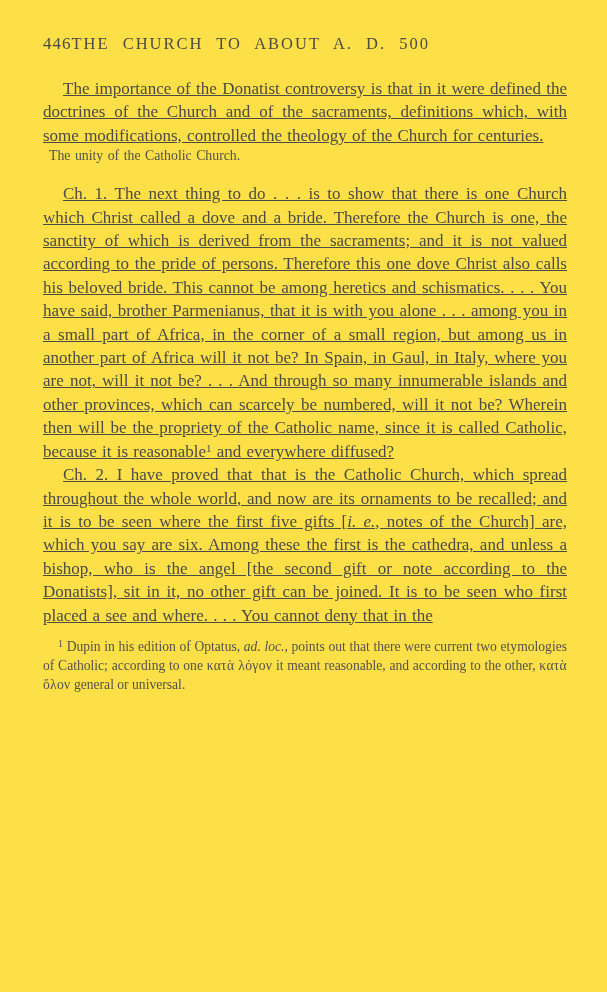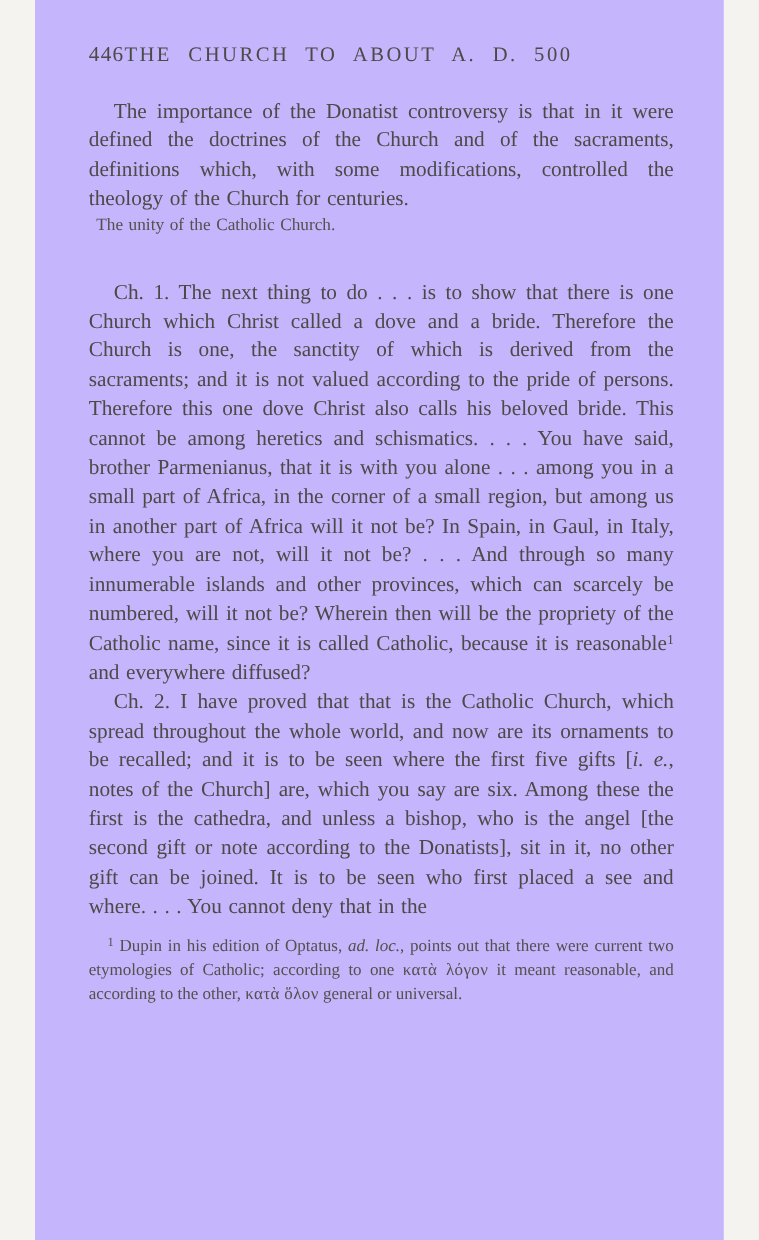--- a/index.html
+++ b/index.html
@@ -2,24 +2,24 @@
 <html><head>
 <meta charset="utf-8">
 <style>
   html, body {
     margin: 0;
     padding: 0;
     background: #f4f3ef;
   }
   .page {
     position: relative;
-    width: 551px;
+    width: 607px;
     height: 992px;
     margin: 0 auto;
-    background: #c4b5fd;
+    background: #fde047;
     box-sizing: border-box;
     padding: 34px 40px 0 43px;
     font-family: "Liberation Serif", "DejaVu Serif", serif;
     color: #4b4a45;
     overflow: hidden;
   }
   .running-header {
     display: flex;
     align-items: baseline;
     margin-bottom: 23px;
@@ -36,30 +36,30 @@
     word-spacing: 7px;
     padding-right: 14px;
   }
   .body-text p {
     margin: 0;
     font-size: 17px;
     line-height: 23.4px;
     text-align: justify;
     word-spacing: 1px;
   }
-  p.indent { text-indent: 20px; }
+  p.indent { text-indent: 20px; text-decoration: underline; }
   p.citation {
     margin-top: 19px;
     margin-bottom: 14px;
     line-height: 26px;
   }
   p.summary-line {
     font-size: 13.8px;
     line-height: 18px;
-    margin-bottom: 33px;
+    margin-bottom: 17px;
     text-indent: 6px;
     text-align: left;
     color: #52514b;
   }
   .italic { font-style: italic; }
   sup.fn-ref {
     font-size: 11px;
     line-height: 0;
     vertical-align: 5px;
   }

